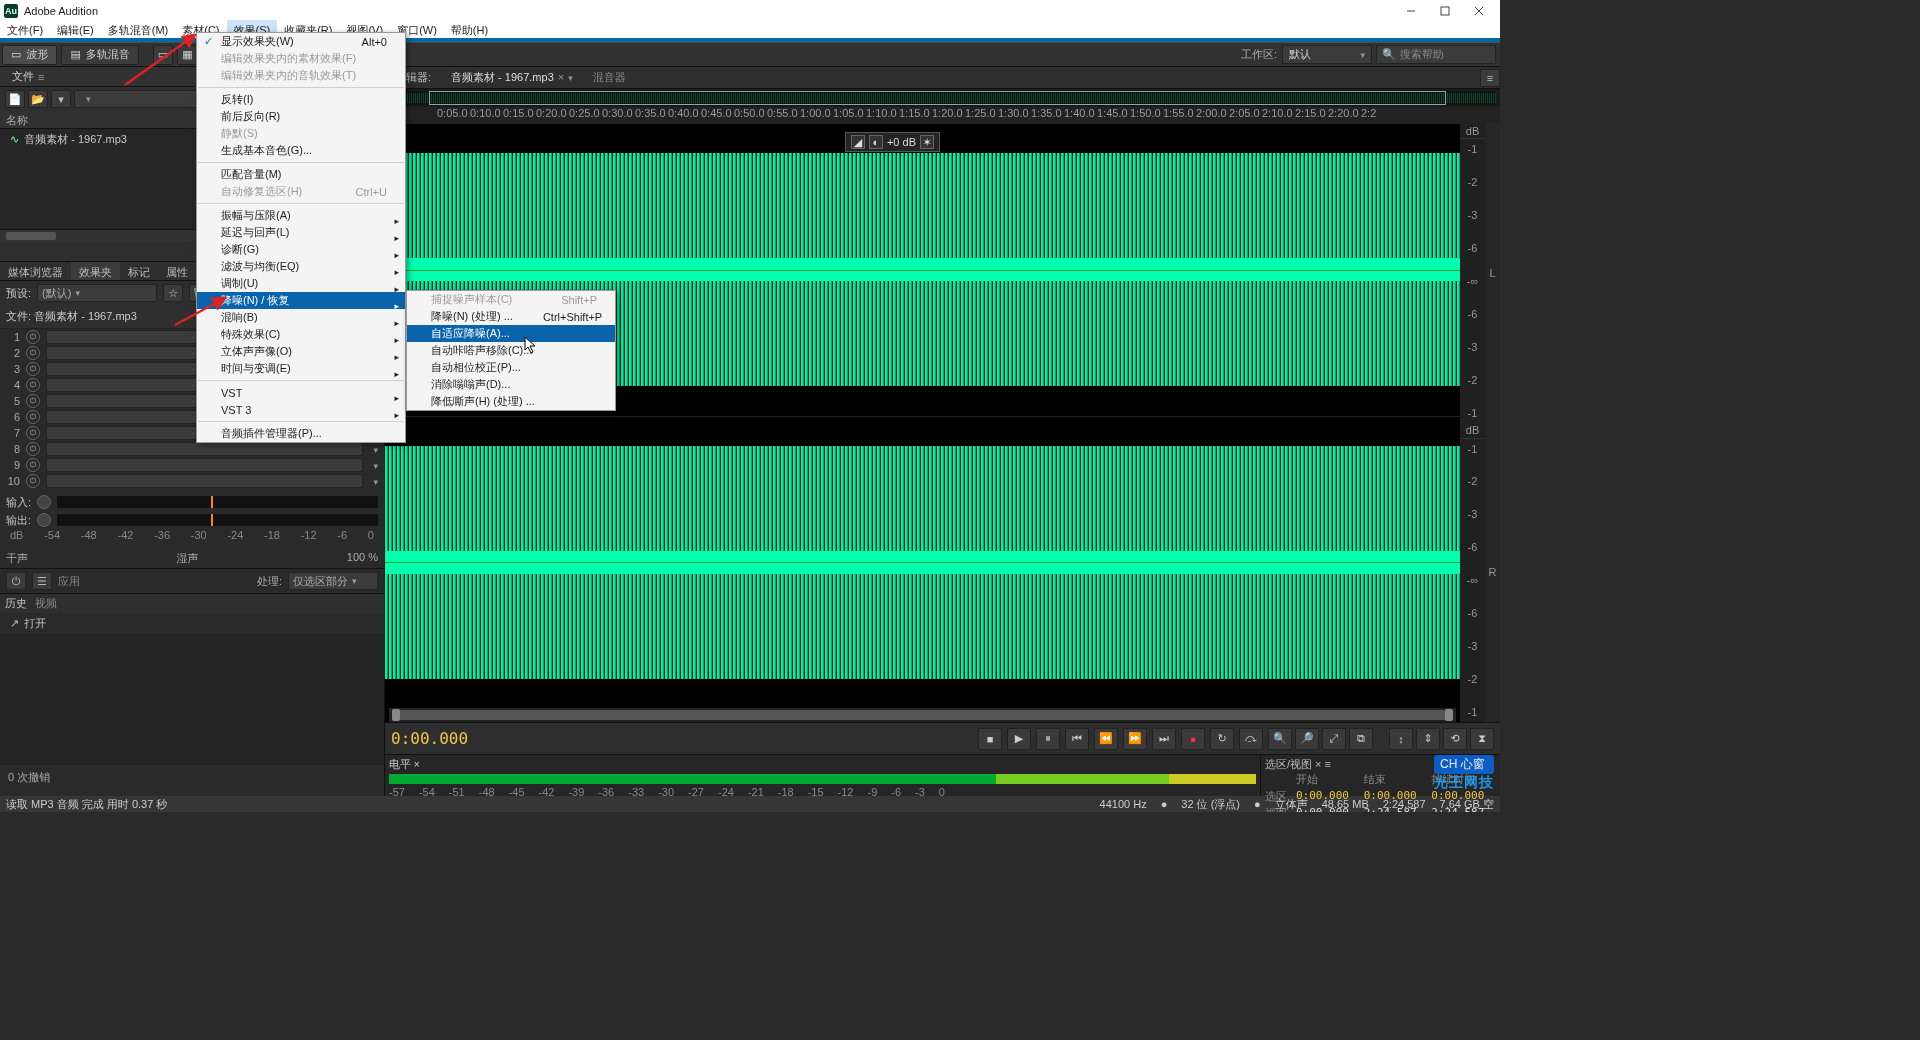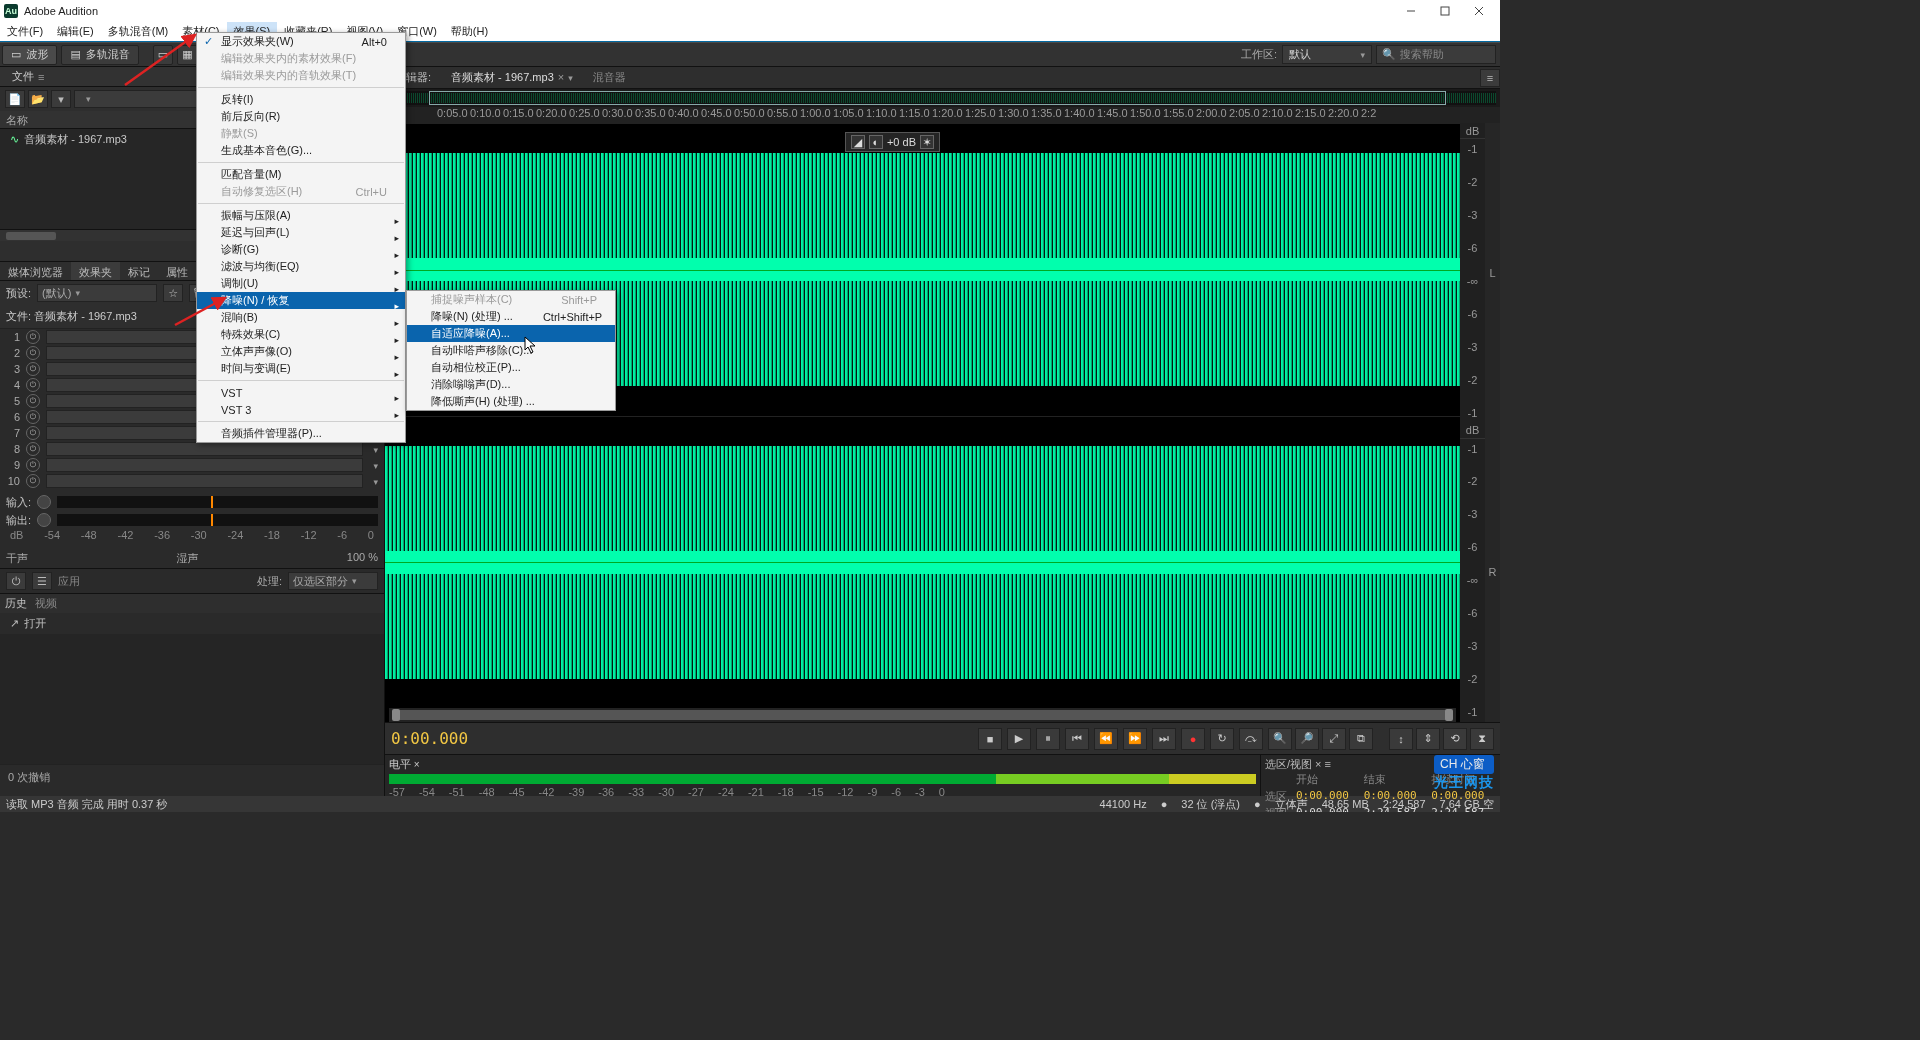--- a/index.html
+++ b/index.html
@@ -6,21 +6,21 @@
   body { background: #2a2a2a; color: #c0c0c0; width: 1500px; height: 812px; overflow: hidden; position: relative; }
 
   
   .title-bar { display:flex; align-items:center; height:22px; background:#fff; color:#222; padding:0 4px;text-align:right; }
   .title-bar .logo { width:14px; height:14px; background:#0b3b2e; color:#c7ffd8; display:flex;align-items:center;justify-content:center;font-weight:bold;font-size:9px;border-radius:2px;margin-right:6px;}
   .title-bar .win-btn { width:34px; height:22px; display:flex;align-items:center;justify-content:center; color:#444; }
   .title-bar .win-btn svg { width:10px; height:10px; }
   .title-bar .spacer { flex:1; }
 
   
-  .menu-bar { display:flex; align-items:center; height:20px; background:#fff; color:#222; border-bottom:1px solid #0369a1; }
+  .menu-bar { display:flex; align-items:center; height:20px; background:#fff; color:#222; border-bottom:4px solid #0369a1; }
   .menu-bar .mi { padding:0 7px; height:20px; display:flex; align-items:center; }
   .menu-bar .mi.active { background:#cde3f8; }
 
   
   .tb { display:flex; align-items:center; height:25px; background:#323232; border-top:1px solid #4a4a4a; border-bottom:1px solid #111; }
   .tb-btn { height:20px; margin:0 2px; padding:0 8px; display:flex; align-items:center; gap:5px; background:#3b3b3b; border:1px solid #222; border-radius:2px; color:#d0d0d0; }
   .tb-btn.on { background:#4a4a4a; }
   .tb-spacer { flex:1; }
   .wk-label { color:#aaa; margin-right:5px; }
   .wk-sel { background:#3b3b3b; border:1px solid #222; color:#d0d0d0; padding:1px 6px; width:90px; display:flex; align-items:center; justify-content:space-between; }

